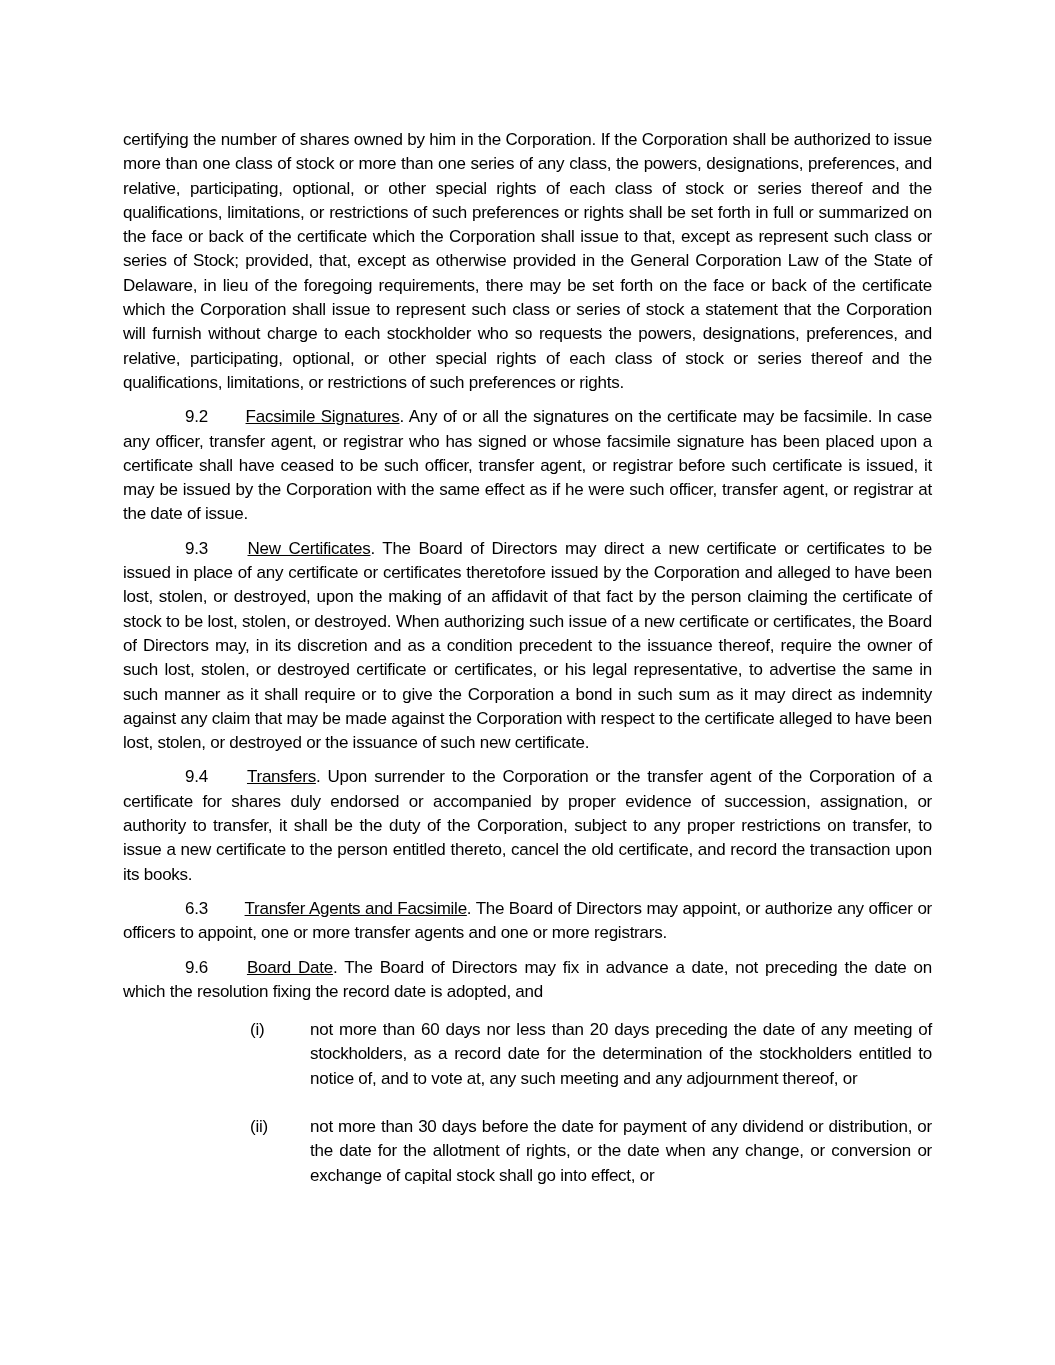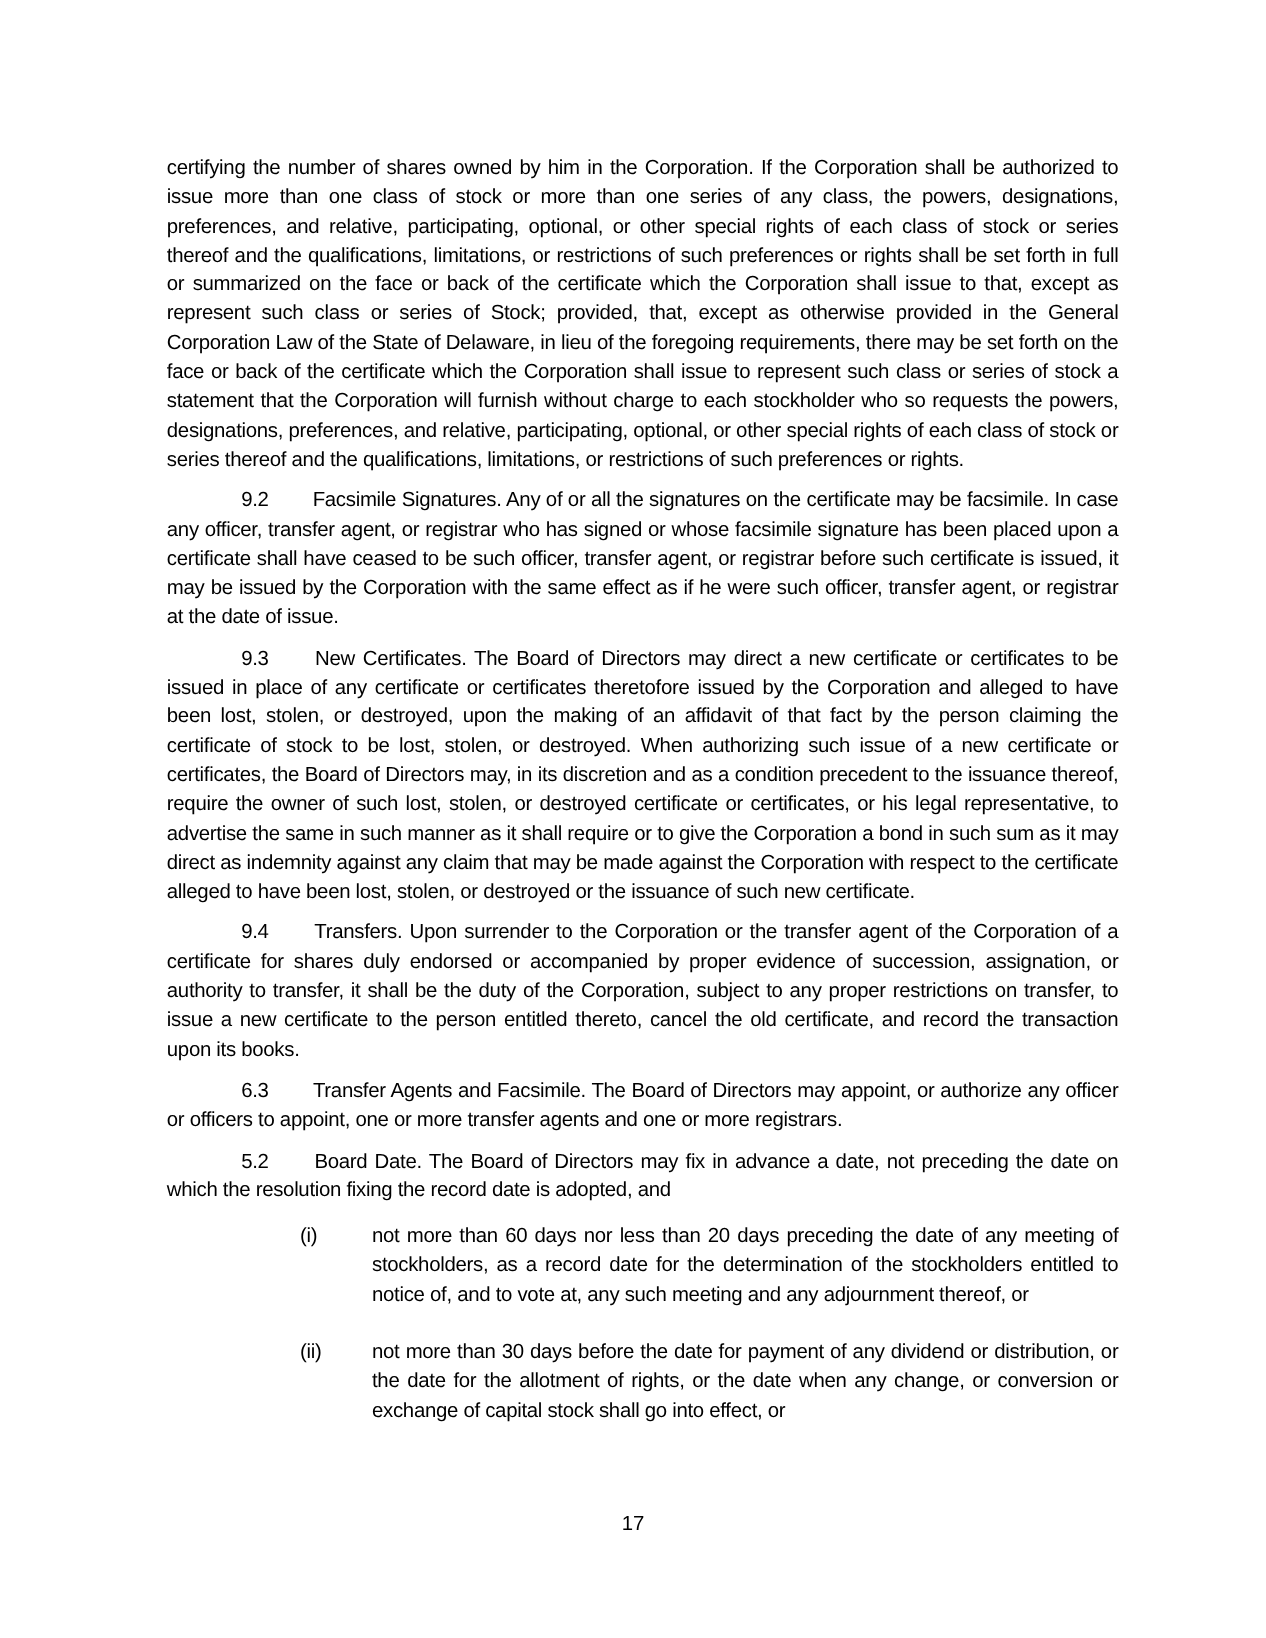--- a/index.html
+++ b/index.html
@@ -15,27 +15,28 @@
     padding: 128px 123px 0 123px;
     background: #ffffff;
     font-family: "Liberation Sans", sans-serif;
     font-size: 17px;
     line-height: 24.3px;
     letter-spacing: -0.25px;
     color: #000000;
     overflow: hidden;
   }
   .para {
-    margin: 0 0 10px 16px;
+    margin: 0 0 10px 0;
     text-align: justify;
   }
   .section-para {
     text-indent: 62px;
   }
   .u {
+    text-decoration: underline;
     padding-left: 32px;
   }
   .list-item {
     display: flex;
     margin: 14px 0 24px 127px;
   }
   .list-item .marker {
     width: 60px;
     flex-shrink: 0;
   }
@@ -60,27 +61,26 @@
   <p class="para">certifying the number of shares owned by him in the Corporation.  If the Corporation shall be authorized to issue more than one class of stock or more than one series of any class, the powers, designations, preferences, and relative, participating, optional, or other special rights of each class of stock or series thereof and the qualifications, limitations, or restrictions of such preferences or rights shall be set forth in full or summarized on the face or back of the certificate which the Corporation shall issue to that, except as represent such class or series of Stock; provided, that, except as otherwise provided in the General Corporation Law of the State of Delaware, in lieu of the foregoing requirements, there may be set forth on the face or back of the certificate which the Corporation shall issue to represent such class or series of stock a statement that the Corporation will furnish without charge to each stockholder who so requests the powers, designations, preferences, and relative, participating, optional, or other special rights of each class of stock or series thereof and the qualifications, limitations, or restrictions of such preferences or rights.</p>
 
   <p class="para section-para"><span>9.2</span> <span class="u">Facsimile Signatures</span><span>.  Any of or all the signatures on the certificate may be facsimile. In case any officer, transfer agent, or registrar who has signed or whose facsimile signature has been placed upon a certificate shall have ceased to be such officer, transfer agent, or registrar before such certificate is issued, it may be issued by the Corporation with the same effect as if he were such officer, transfer agent, or registrar at the date of issue.</span></p>
 
   <p class="para section-para"><span>9.3</span> <span class="u">New Certificates</span><span>.  The Board of Directors may direct a new certificate or certificates to be issued in place of any certificate or certificates theretofore issued by the Corporation and alleged to have been lost, stolen, or destroyed, upon the making of an affidavit of that fact by the person claiming the certificate of stock to be lost, stolen, or destroyed.  When authorizing such issue of a new certificate or certificates, the Board of Directors may, in its discretion and as a condition precedent to the issuance thereof, require the owner of such lost, stolen, or destroyed certificate or certificates, or his legal representative, to advertise the same in such manner as it shall require or to give the Corporation a bond in such sum as it may direct as indemnity against any claim that may be made against the Corporation with respect to the certificate alleged to have been lost, stolen, or destroyed or the issuance of such new certificate.</span></p>
 
   <p class="para section-para"><span>9.4</span> <span class="u">Transfers</span><span>.  Upon surrender to the Corporation or the transfer agent of the Corporation of a certificate for shares duly endorsed or accompanied by proper evidence of succession, assignation, or authority to transfer, it shall be the duty of the Corporation, subject to any proper restrictions on transfer, to issue a new certificate to the person entitled thereto, cancel the old certificate, and record the transaction upon its books.</span></p>
 
   <p class="para section-para"><span>6.3</span> <span class="u">Transfer Agents and Facsimile</span><span>.  The Board of Directors may appoint, or authorize any officer or officers to appoint, one or more transfer agents and one or more registrars.</span></p>
 
-  <p class="para section-para"><span>5.2</span> <span class="u">Board Date</span><span>.  The Board of Directors may fix in advance a date, not preceding the date on which the resolution fixing the record date is adopted, and</span></p>
+  <p class="para section-para"><span>9.6</span> <span class="u">Board Date</span><span>.  The Board of Directors may fix in advance a date, not preceding the date on which the resolution fixing the record date is adopted, and</span></p>
 
   <div class="list-item">
     <span class="marker">(i)</span>
     <span class="item-text">not more than 60 days nor less than 20 days preceding the date of any meeting of stockholders, as a record date for the determination of the stockholders entitled to notice of, and to vote at, any such meeting and any adjournment thereof, or</span>
   </div>
 
   <div class="list-item">
     <span class="marker">(ii)</span>
     <span class="item-text">not more than 30 days before the date for payment of any dividend or distribution, or the date for the allotment of rights, or the date when any change, or conversion or exchange of capital stock shall go into effect, or</span>
   </div>
 
-  <div class="page-number">17</div>
 
 </div>
 
 </body></html>

